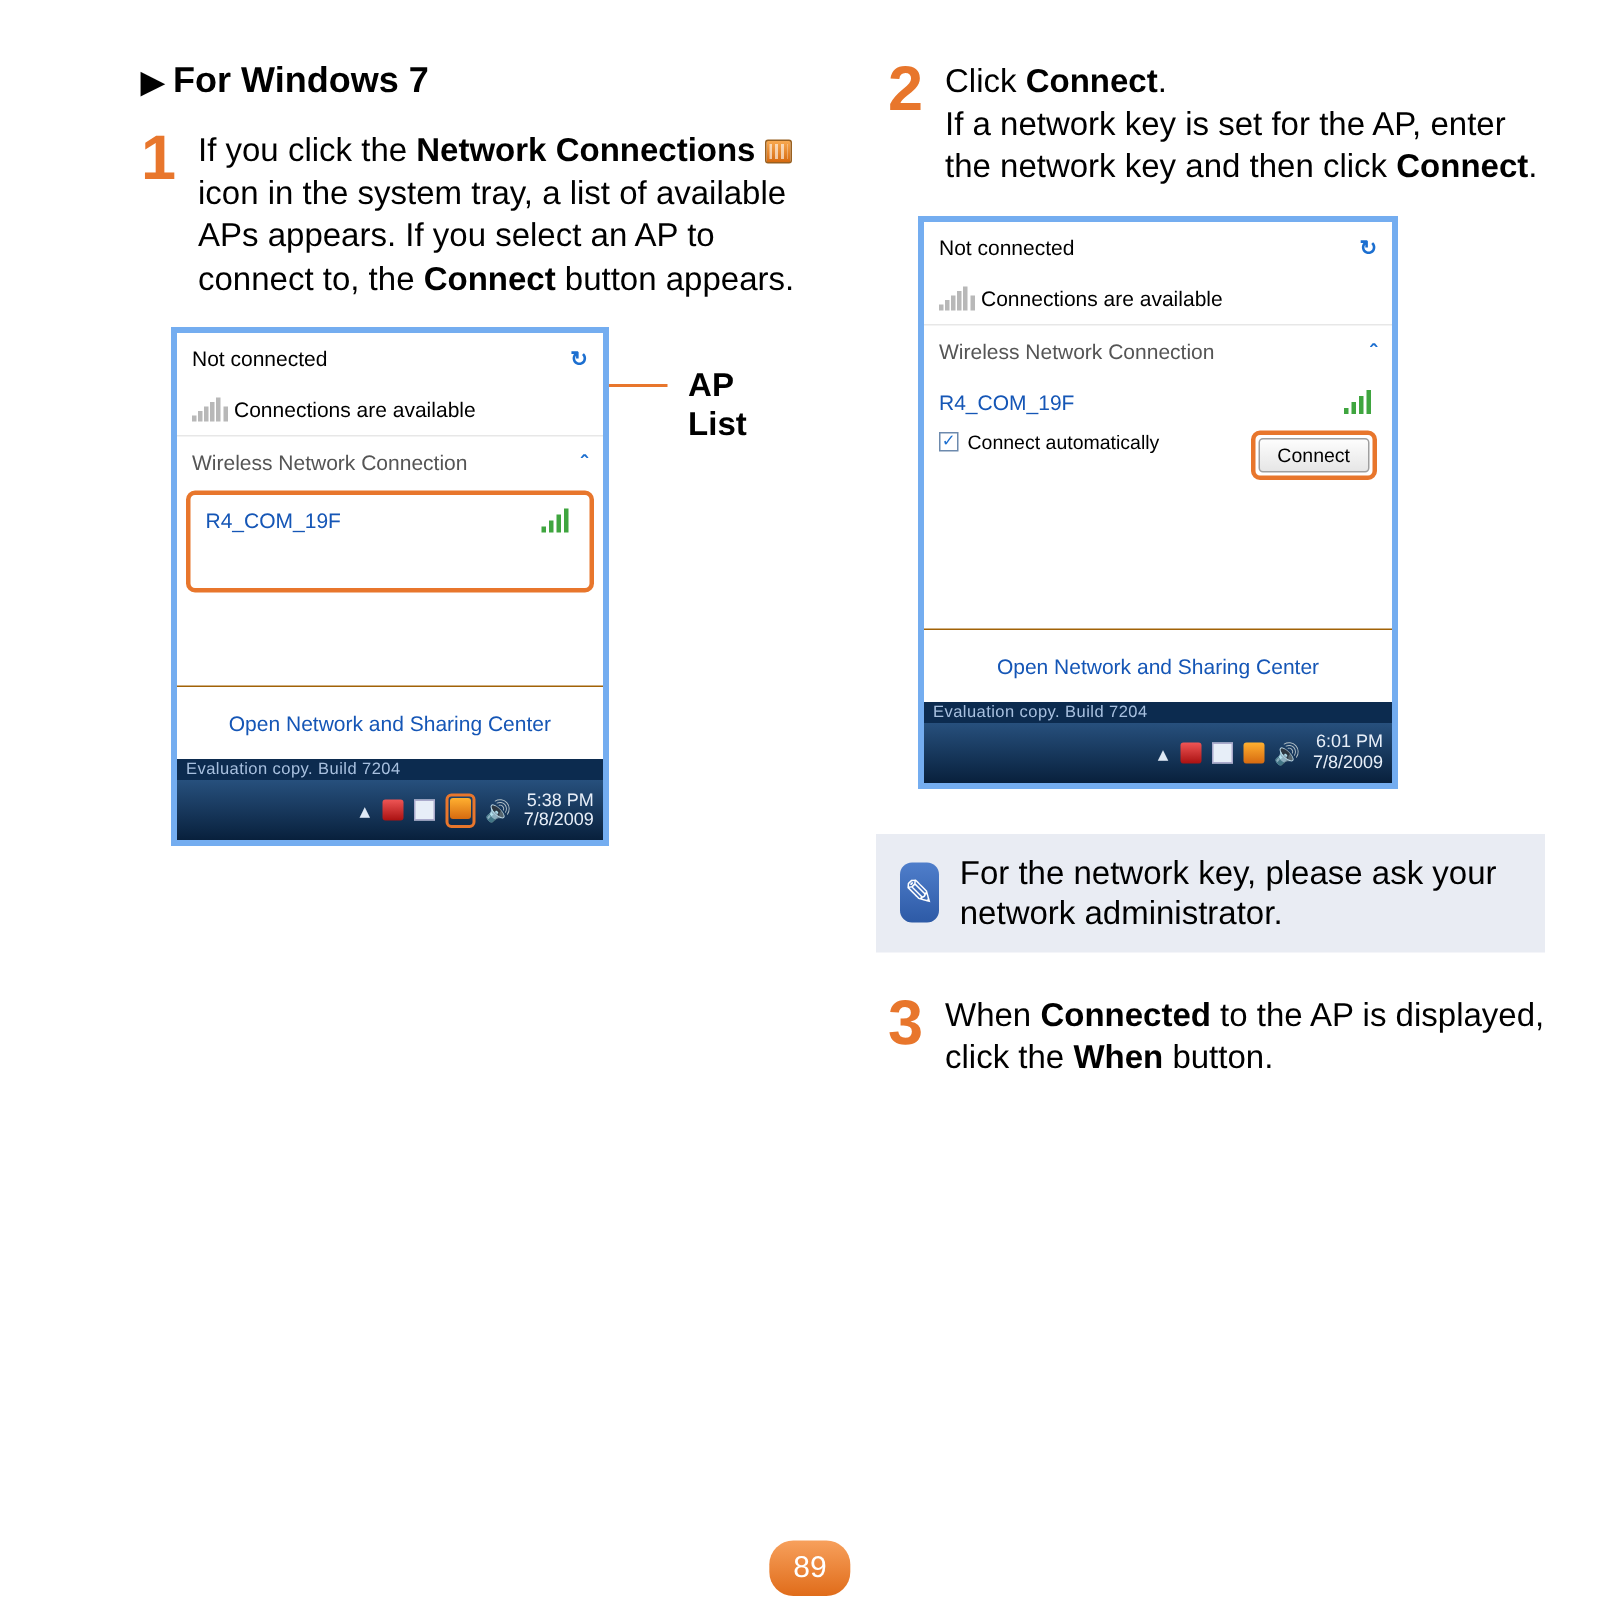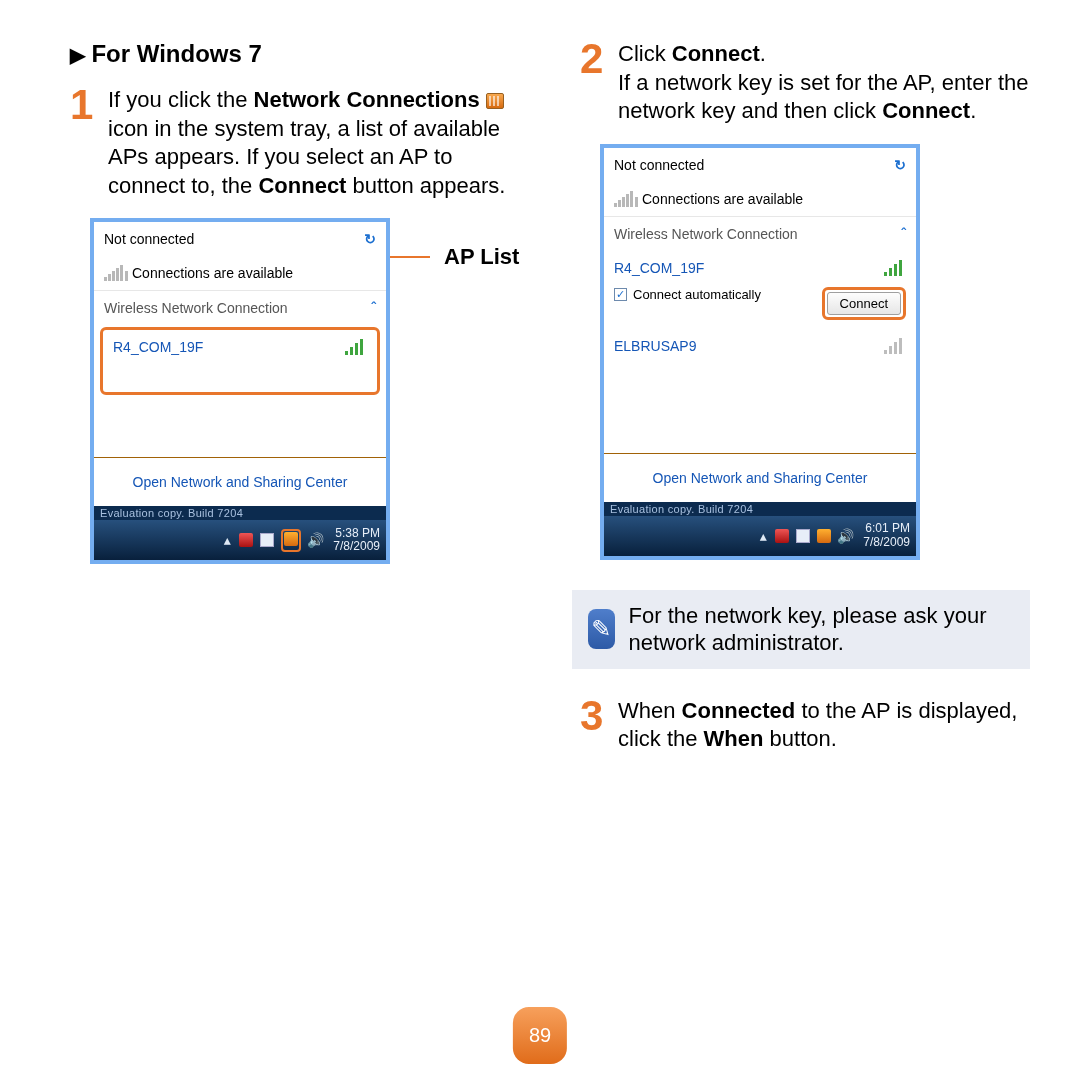--- a/index.html
+++ b/index.html
@@ -5,21 +5,21 @@
   * { box-sizing: border-box; margin: 0; padding: 0; }
   body {
     width: 1080px;
     height: 1080px;
     background: #fff;
     font-family: Arial, Helvetica, sans-serif;
     color: #000;
     position: relative;
     padding: 40px 50px 0 70px;
   }
-  .columns { display: flex; gap: 60px; }
+  .columns { display: flex; gap: 60px; margin-left: 24px; }
   .col { flex: 1; }
   .heading {
     font-weight: bold;
     font-size: 24px;
     margin-bottom: 18px;
   }
   .heading::before { content: "▶"; margin-right: 6px; font-size: 20px; }
   .step { display: flex; gap: 6px; margin-bottom: 14px; }
   .step-num {
     color: #e8762c;
@@ -112,21 +112,21 @@
     width:40px;height:40px;border-radius:8px;
     background:linear-gradient(#4f7ecb,#2d5aa6);
     display:flex;align-items:center;justify-content:center;color:#fff;font-size:24px;
   }
   .note-text{ font-size:22px; line-height:1.25; }
 
   .page-badge {
     position:absolute; bottom:16px; left:50%; transform:translateX(-50%);
     background:linear-gradient(#f7a05c,#e06c1a);
     color:#fff; font-size:20px;
-    padding:17px 16px; border-radius:16px;
+    padding:7px 16px; border-radius:16px;
   }
   .ap-name{ color:#1556b6; font-size:14px; }
 </style>
 </head>
 <body>
 
 <div class="columns">
 
   <div class="col">
     <div class="heading">For Windows 7</div>
@@ -239,29 +239,20 @@
               </span>
           </div>
           <div class="p-row" style="justify-content:space-between; padding-top:2px;">
             <span class="chk">
               <span class="chk-box">✓</span>
               <span>Connect automatically</span>
             </span>
             <span class="connect-btn-outline">
               <button class="connect-btn">Connect</button>
             </span>
-          </div>
-          <div class="p-row">
-            <span class="ap-name">ELBRUSAP9</span>
-            <span class="sig-bars gray">
-                <span></span>
-                <span></span>
-                <span></span>
-                <span></span>
-              </span>
           </div>
           <div style="height:90px"></div>
           <div class="link-center">Open Network and Sharing Center</div>
         </div>
         <div class="eval-strip">Evaluation copy. Build 7204</div>
         <div class="taskbar">
           <span class="tb-sp">▴</span>
           <div class="tray-icons">
             <span class="tray-block tb-red"></span>
             <span class="tray-block tb-wh"></span>

